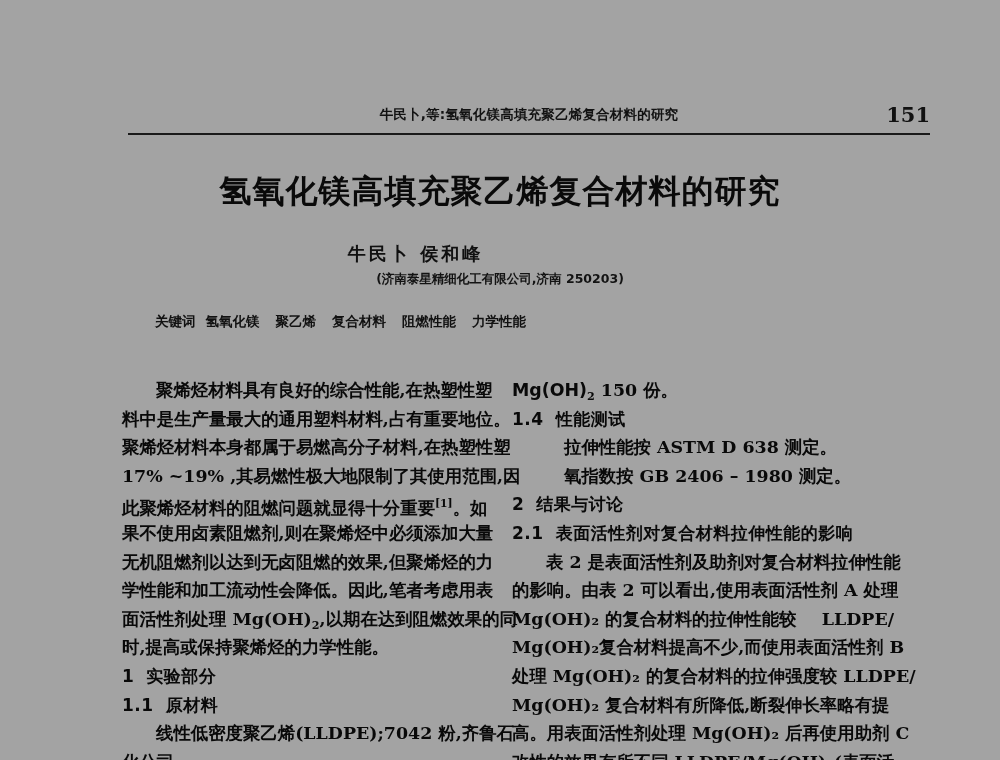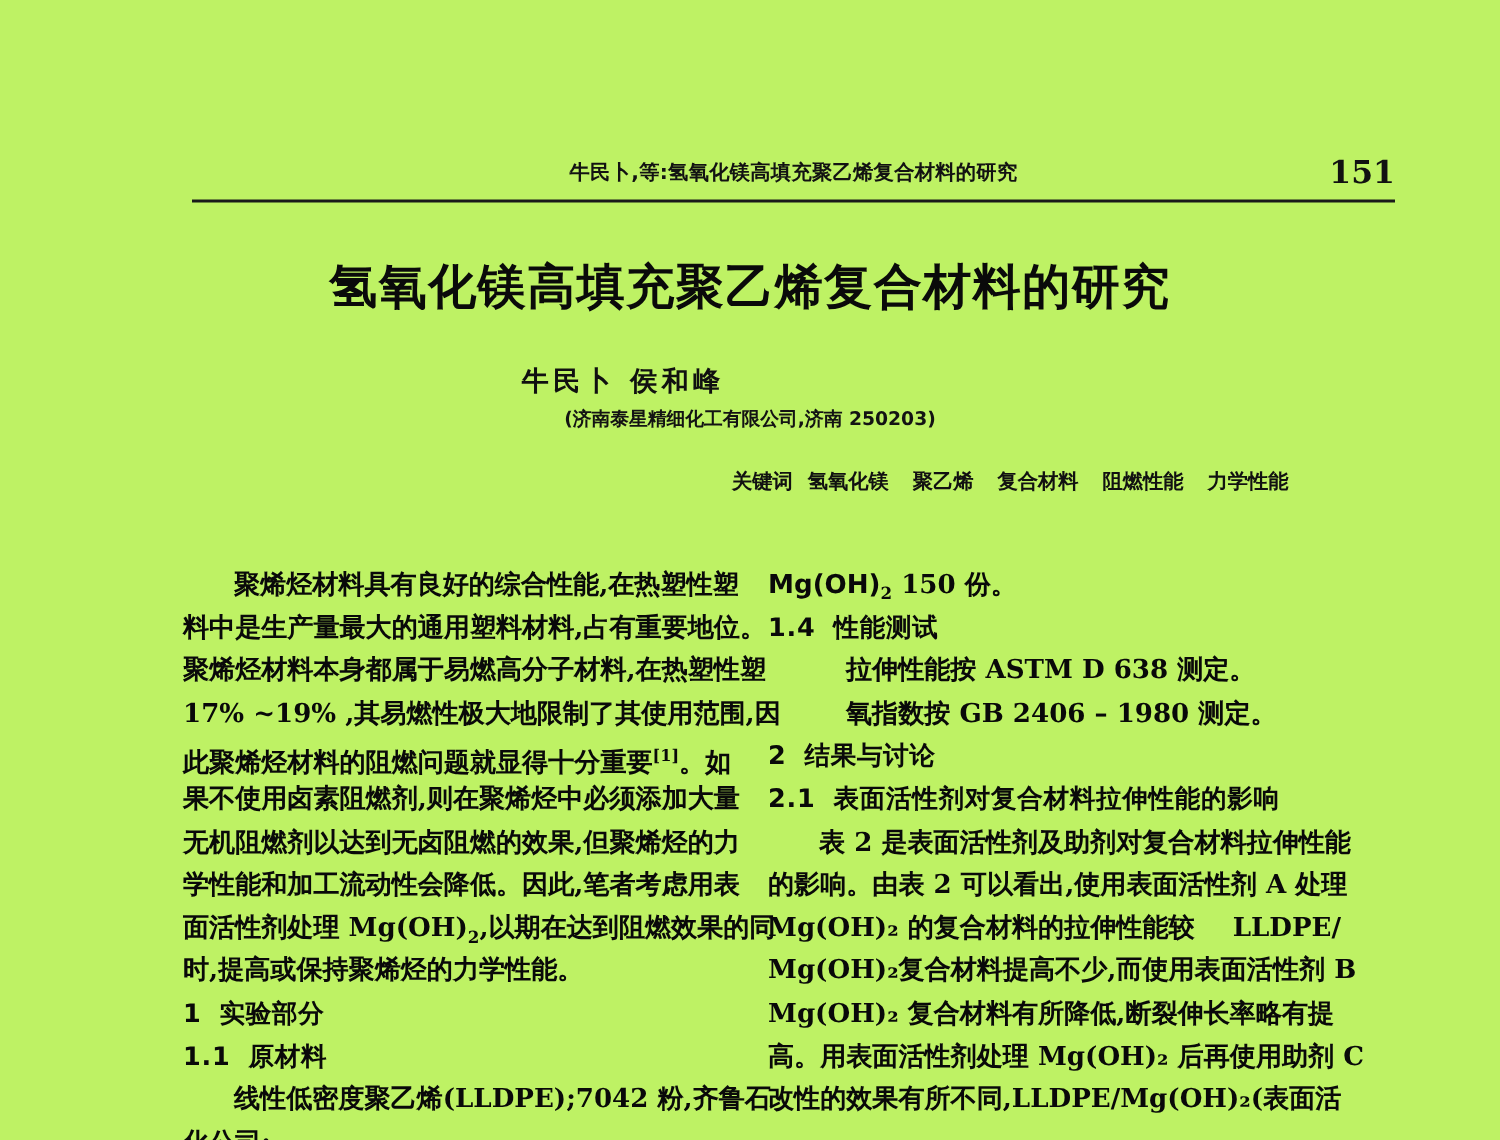--- a/index.html
+++ b/index.html
@@ -14,21 +14,21 @@
     font-family: "DejaVu Serif", "Liberation Serif", serif;
     color: #0b0b0b;
     position: relative;
   }
 
   .page {
     position: absolute;
     left: 0; top: 0;
     width: 1000px;
     height: 760px;
-    background: #bef264;
+    background: #a3a3a3;
   }
 
   
   .running-head {
     position: absolute;
     left: 128px;
     top: 98px;
     width: 802px;
     height: 26px;
     display: flex;
@@ -106,21 +106,21 @@
     width: 720px;
     font-family: "DejaVu Sans", "Liberation Sans", sans-serif;
     font-size: 13.5px;
     font-weight: bold;
     line-height: 22px;
     color: #111;
   }
   .abstract-line { white-space: nowrap; }
   .kw-line {
     white-space: nowrap;
-    text-align: right;
+    text-align: left;
     margin-top: 2px;
   }
   .lbl { margin-right: 10px; }
   .kw-item { margin-right: 16px; }
 
   
   .col {
     position: absolute;
     top: 376px;
     width: 382px;
@@ -211,18 +211,19 @@
 
     <div class="ln heading"><span class="num">2.1</span><span>表面活性剂对复合材料拉伸性能的影响</span></div>
 
     <div class="ln indent">表 2 是表面活性剂及助剂对复合材料拉伸性能</div>
     <div class="ln">的影响。由表 2 可以看出,使用表面活性剂 A 处理</div>
     <div class="ln justify">
         <span>Mg(OH)₂ 的复合材料的拉伸性能较</span>
         <span>LLDPE/</span>
       </div>
     <div class="ln">Mg(OH)₂复合材料提高不少,而使用表面活性剂 B</div>
+    <div class="ln">处理 Mg(OH)₂ 的复合材料的拉伸强度较 LLDPE/</div>
     <div class="ln">Mg(OH)₂ 复合材料有所降低,断裂伸长率略有提</div>
     <div class="ln">高。用表面活性剂处理 Mg(OH)₂ 后再使用助剂 C</div>
     <div class="ln">改性的效果有所不同,LLDPE/Mg(OH)₂(表面活</div>
   </div>
 
 </div>
 
 </body></html>

